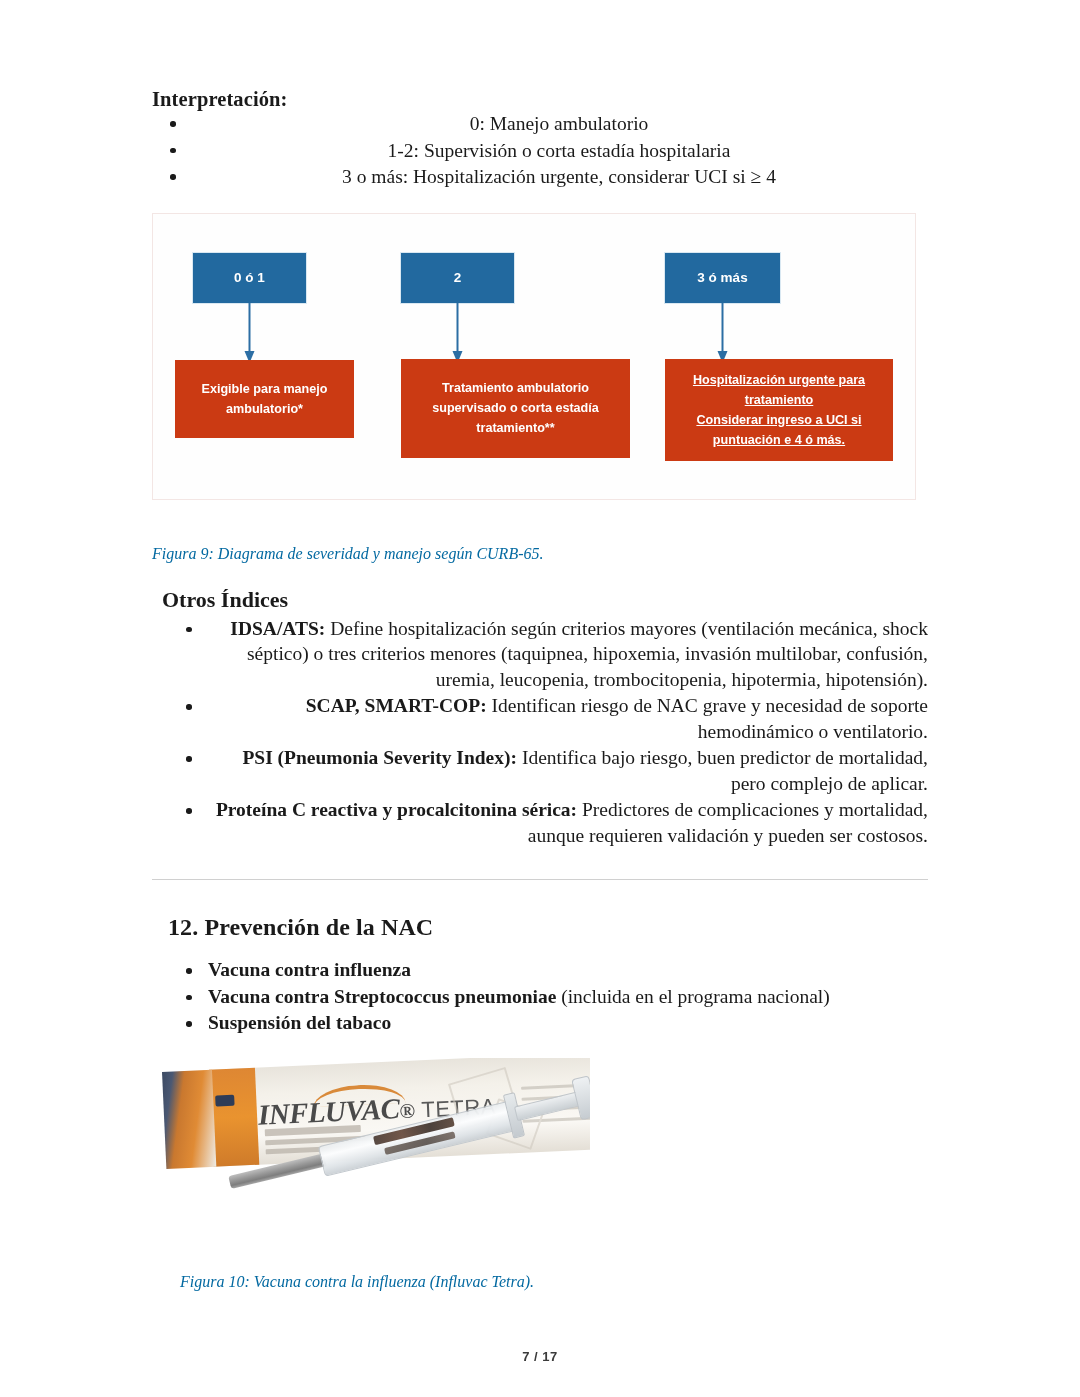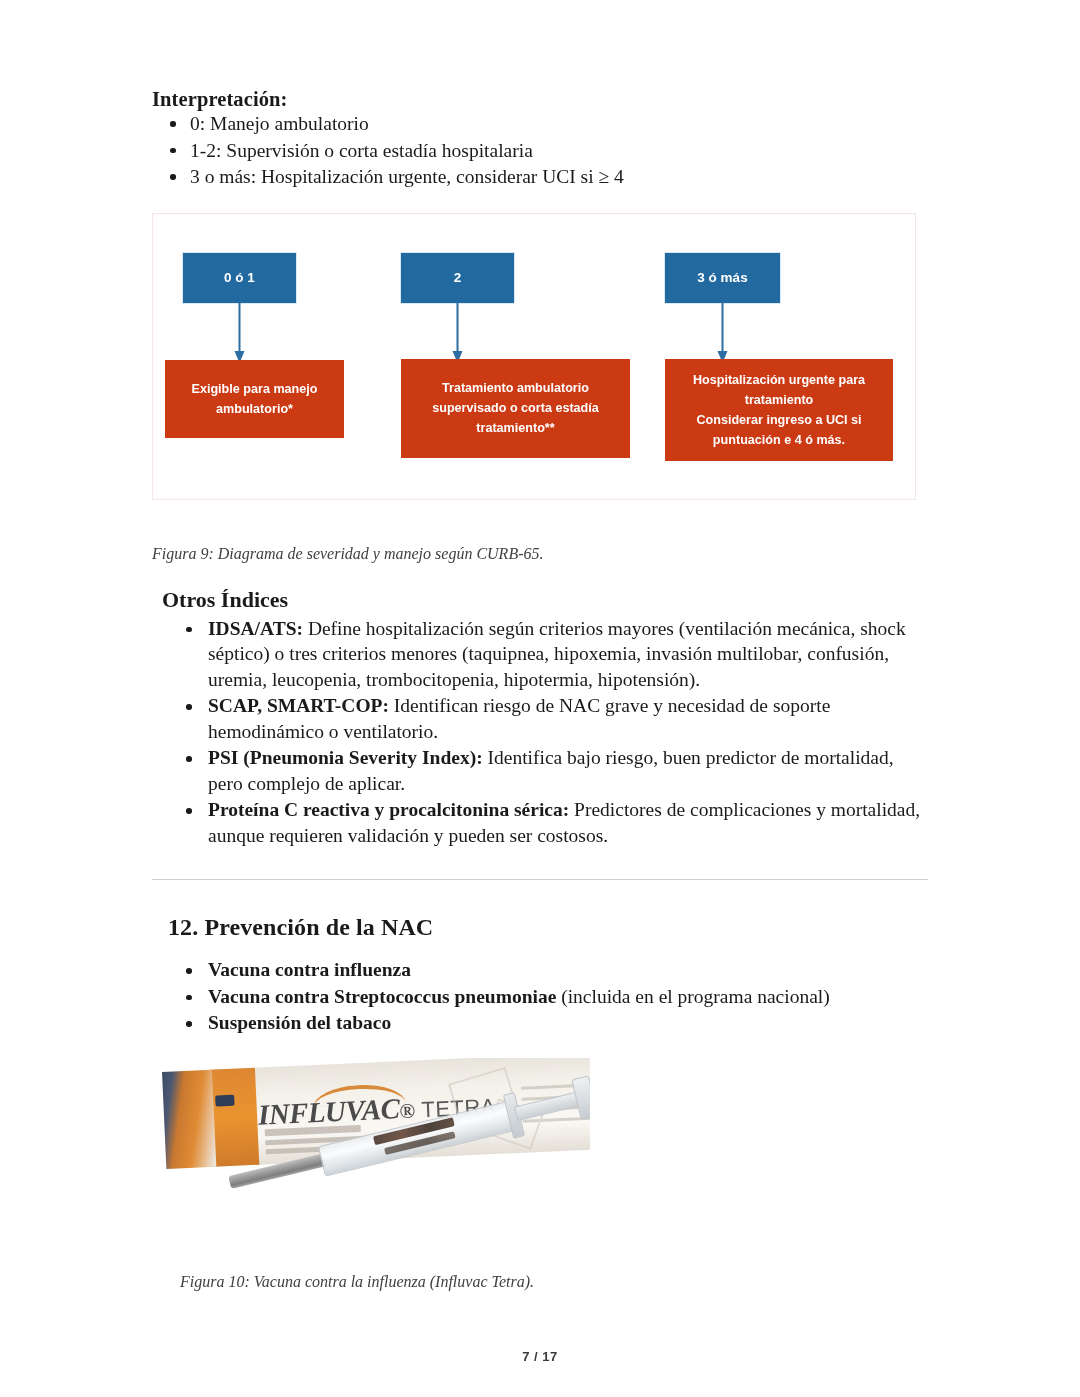--- a/index.html
+++ b/index.html
@@ -64,26 +64,26 @@
   ul.bl > li::before {
     content: "";
     position: absolute;
     left: 18px;
     top: 10px;
     width: 5.5px;
     height: 5.5px;
     border-radius: 50%;
     background: #1a1a1a;
   }
-  ul.bl.tight > li { margin-bottom: 1px; }
+  ul.bl.tight > li { margin-bottom: 1px; text-align: center; }
   ul.indices { margin-top: 3px; }
   ul.indices > li {
     padding-left: 56px;
     margin-bottom: 1px;
-    text-align: left;
+    text-align: right;
   }
   ul.indices > li::before { left: 34px; top: 11px; }
   ul.prev > li {
     padding-left: 56px;
     margin-bottom: 1px;
   }
   ul.prev > li::before { left: 34px; top: 11px; }
   .b { font-weight: bold; }
 
   
@@ -101,21 +101,21 @@
   .fig9 {
     position: relative;
     height: 285px;
     background: #fefefe;
   }
   .col {
     position: absolute;
     top: 0;
     height: 100%;
   }
-  .col-1 { left: 12px;  width: 230px; }
+  .col-1 { left: 22px;  width: 230px; }
   .col-2 { left: 248px; width: 245px; }
   .col-3 { left: 512px; width: 243px; }
 
   .bluebox {
     position: absolute;
     top: 39px;
     background: #22699f;
     color: #ffffff;
     font-family: "Liberation Sans", "DejaVu Sans", sans-serif;
     font-weight: bold;
@@ -151,28 +151,28 @@
     line-height: 20px;
     text-align: center;
     display: flex;
     align-items: center;
     justify-content: center;
     padding: 4px 6px;
     box-sizing: border-box;
   }
   .col-1 .redbox { left: 0px;  top: 146px; width: 179px; height: 78px; }
   .col-2 .redbox { left: 0px;  top: 145px; width: 229px; height: 99px; }
-  .col-3 .redbox { left: 0px;  top: 145px; width: 228px; height: 102px; }
+  .col-3 .redbox { left: 0px;  top: 145px; width: 228px; height: 102px; text-decoration: underline; }
   .redbox span { display: block; }
 
   
   .caption {
     font-style: italic;
     font-size: 16px;
-    color: #404040;
+    color: #0369a1;
     margin: 0;
   }
   .cap9  { padding-top: 45px; }
   .cap10 { padding-top: 30px; margin-left: 28px; }
 
   
   .rule {
     border: 0;
     border-top: 1px solid #d0d0d0;
     margin: 0;

